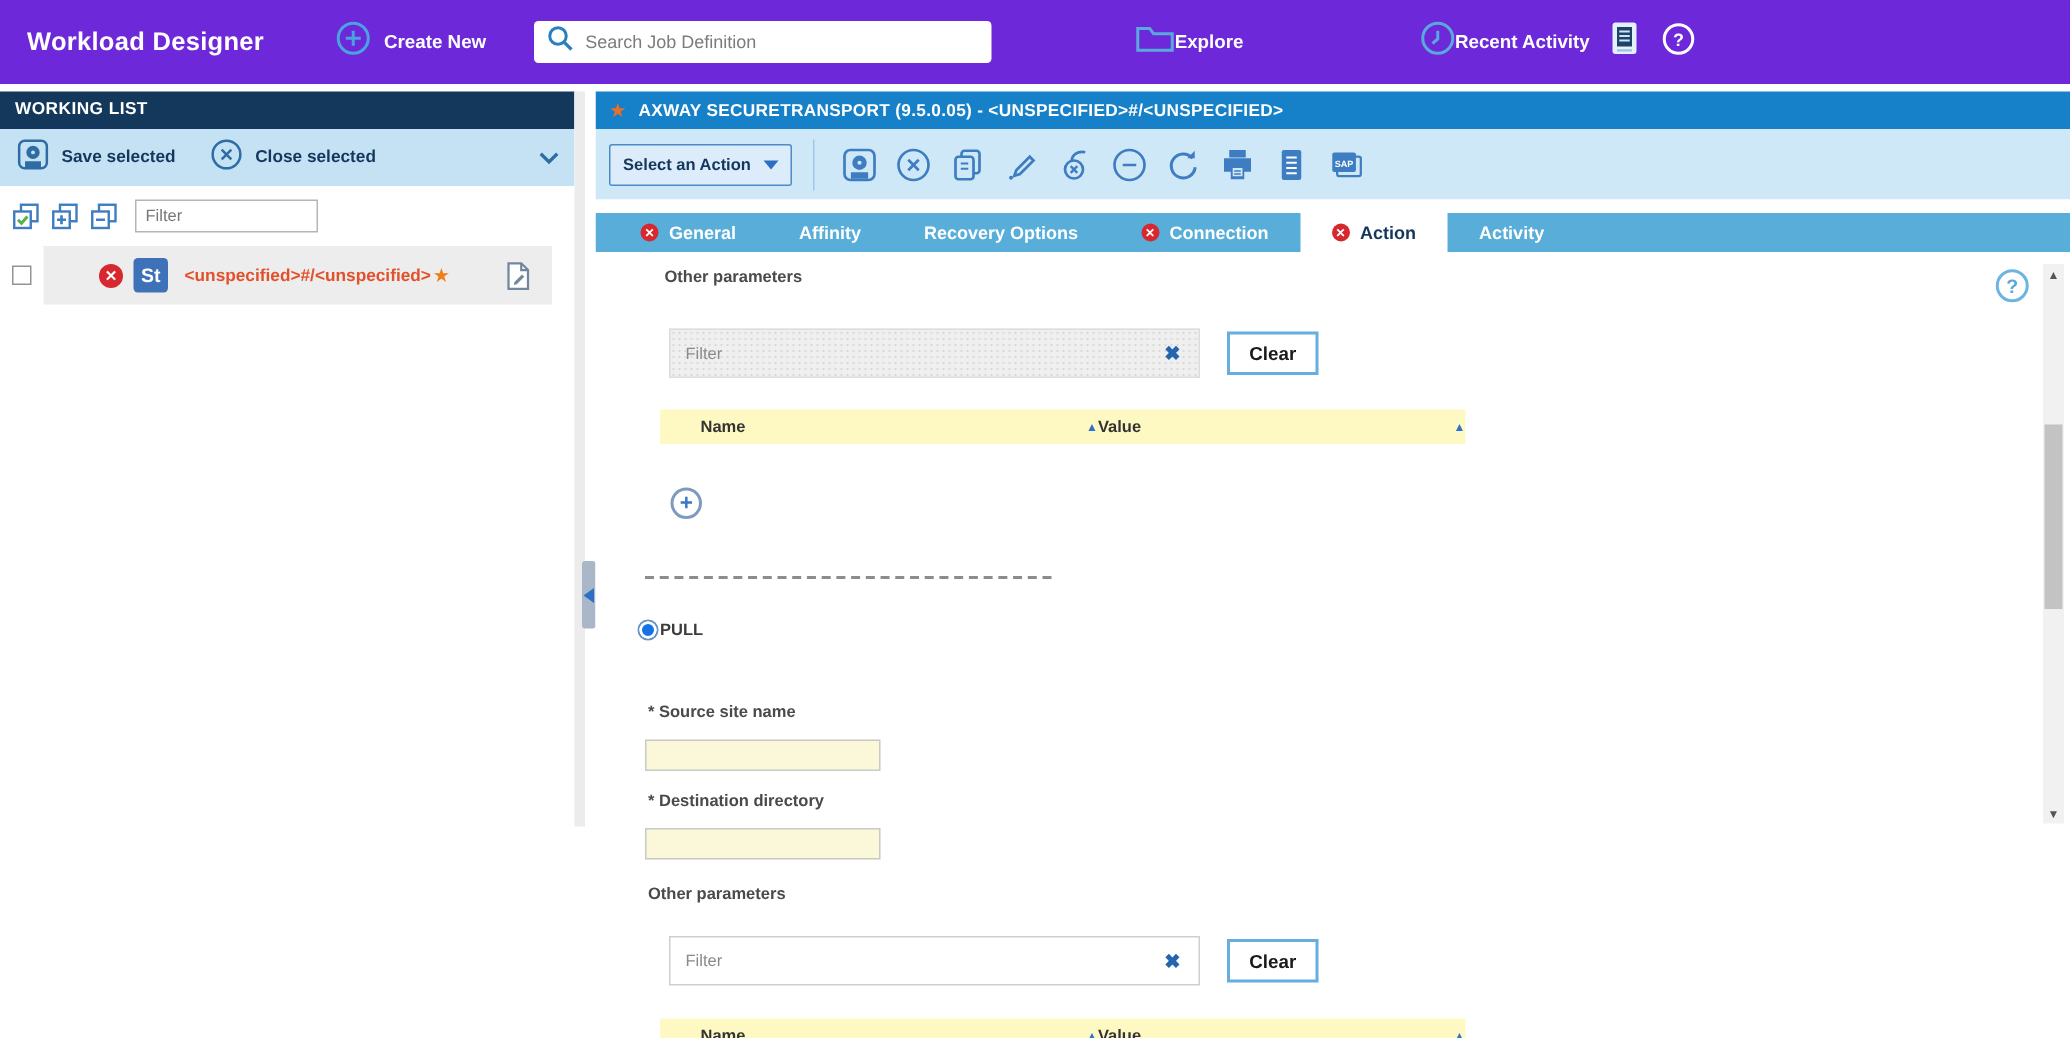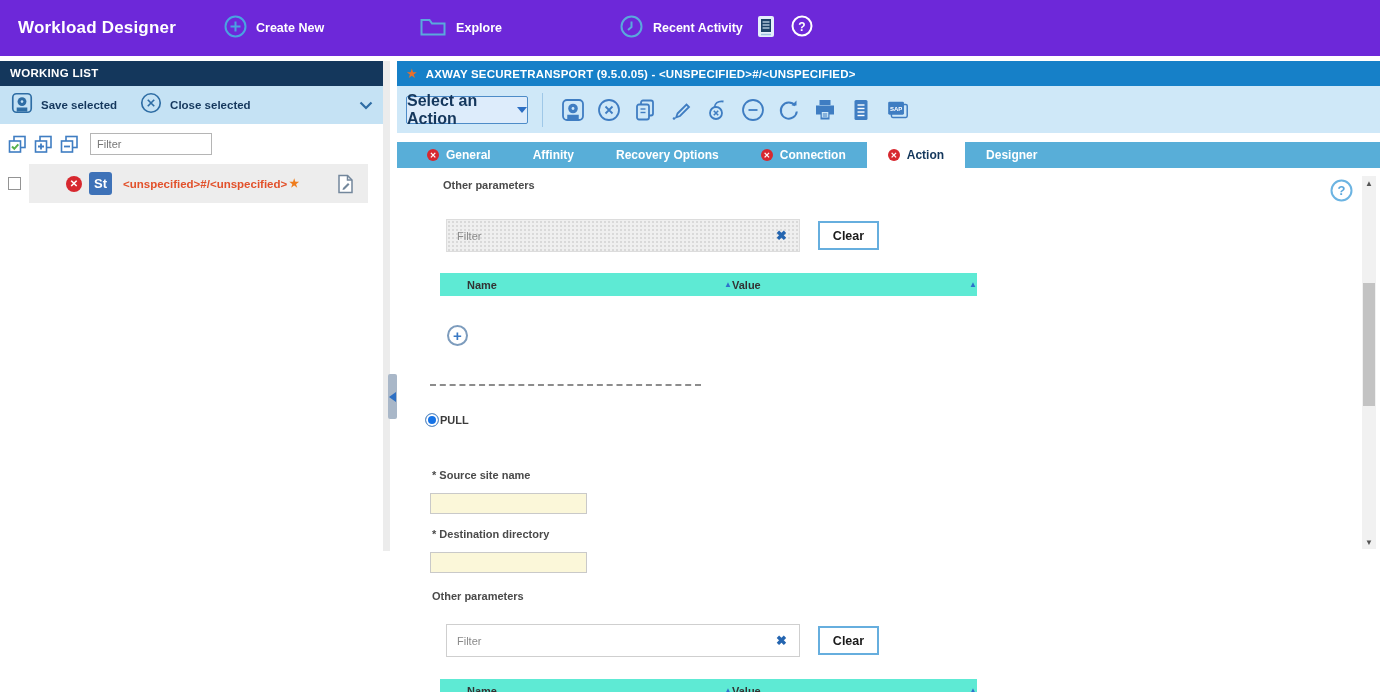--- a/index.html
+++ b/index.html
@@ -7,21 +7,21 @@
   body { font-family:"Liberation Sans", sans-serif; background:#fff; color:#333; }
 
   
   .top-header { height:56px; background:#6d28d9; display:flex; align-items:center; color:#fff; }
   .app-title { font-size:17px; font-weight:bold; margin-left:18px; letter-spacing:.2px; white-space:nowrap; }
   .create-new { display:flex; align-items:center; gap:9px; margin-left:48px; cursor:pointer; }
   .create-new .label, .hdr-item .label { font-size:12.5px; font-weight:bold; }
   .searchbox { width:305px; height:28px; background:#fff; border-radius:3px; margin-left:32px; display:flex; align-items:center; padding:0 8px; }
   .searchbox input { border:none; outline:none; flex:1; font-size:12px; margin-left:6px; color:#444; font-family:inherit; }
   .searchbox input::placeholder { color:#7c7c7c; }
-  .hdr-item { display:flex; align-items:center; gap:10px; cursor:pointer; }
+  .hdr-item { display:flex; align-items:center; cursor:pointer; }
   .hdr-explore { margin-left:96px; }
   .hdr-recent { margin-left:118px; }
   .engine-block { margin-left:auto; text-align:right; line-height:1.25; }
   .engine-label { font-size:11.5px; font-weight:bold; }
   .engine-value { font-size:11.5px; font-style:italic; }
   .console-btn { margin-left:14px; cursor:pointer; display:flex; }
   .help-btn { margin:0 16px 0 16px; cursor:pointer; display:flex; }
 
   .hdr-gap { height:5px; background:#fff; }
 
@@ -55,40 +55,40 @@
   .splitter-handle { position:absolute; left:5px; top:313px; width:9px; height:45px; background:#a9b7c8; border-radius:2px; cursor:pointer; display:flex; align-items:center; justify-content:center; }
   .splitter-arrow { width:0; height:0; border-top:5px solid transparent; border-bottom:5px solid transparent; border-right:7px solid #2d6fc3; }
 
   
   .main { flex:1; display:flex; flex-direction:column; min-width:0; }
   .editor-titlebar { height:25px; background:#1680c8; color:#fff; display:flex; align-items:center; padding-left:9px; }
   .title-star { color:#e8702a; font-size:13px; margin-right:8px; }
   .editor-title { font-size:11.5px; font-weight:bold; letter-spacing:.2px; white-space:nowrap; }
   .editor-toolbar { height:47px; background:#cfe8f8; display:flex; align-items:center; padding-left:9px; }
   .action-dropdown { width:122px; height:28px; background:#ddecfb; border:1px solid #4d8cc8; border-radius:2px; display:flex; align-items:center; justify-content:center; gap:8px; cursor:pointer; }
-  .action-dropdown .adlabel { font-size:16px; font-weight:bold; color:#14375c; }
+  .action-dropdown .adlabel { font-size:11px; font-weight:bold; color:#14375c; }
   .caret-down { width:0; height:0; border-left:5px solid transparent; border-right:5px solid transparent; border-top:6px solid #2d6fc3; }
   .tb-sep { width:1px; height:34px; background:#9fc8e8; margin:0 12px 0 14px; }
   .icon-btn { width:26px; height:26px; margin:0 5px; display:flex; align-items:center; justify-content:center; cursor:pointer; }
   .editor-gap { height:9px; background:#fff; }
   .tabbar { height:26px; background:#58aed8; display:flex; padding-left:9px; }
   .tab { display:flex; align-items:center; gap:7px; padding:0 21px; font-size:12px; font-weight:bold; color:#fff; cursor:pointer; white-space:nowrap; }
   .tab.active { background:#fff; color:#14375c; }
   .tab-err { width:12px; height:12px; border-radius:50%; background:#d7282f; color:#fff; font-size:8px; font-weight:bold; display:flex; align-items:center; justify-content:center; flex:none; }
 
   
   .content { flex:1; background:#fff; position:relative; }
   .sec-label { position:absolute; font-size:11px; font-weight:bold; color:#4a4a4a; white-space:nowrap; }
   .filter-box { position:absolute; width:354px; height:33px; border:1px solid #cfcfcf; display:flex; align-items:center; background:#fff; }
   .filter-box input { border:none; outline:none; background:transparent; flex:1; font-size:11px; padding:0 10px; color:#444; font-family:inherit; }
   .filter-box input::placeholder { color:#8a8a8a; }
   .filter-box.disabled { border:1px solid #dcdcdc; background-color:#efefef; background-image:radial-gradient(#d9d9d9 0.8px, transparent 0.9px); background-size:4px 4px; }
   .filter-x { color:#2465b0; font-size:13px; font-weight:bold; padding:0 12px; cursor:pointer; }
   .clear-btn { position:absolute; width:61px; height:29px; background:#fff; border:2px solid #66aede; font-size:12.5px; font-weight:bold; color:#1a1a1a; cursor:pointer; font-family:inherit; }
-  .tbl-header { position:absolute; width:537px; height:23px; background:#5eead4; display:flex; align-items:center; font-size:11px; color:#333; font-weight:600; }
+  .tbl-header { position:absolute; width:537px; height:23px; background:#fef9c3; display:flex; align-items:center; font-size:11px; color:#333; font-weight:600; }
   .tbl-col-name { width:292px; display:flex; align-items:center; padding-left:27px; }
   .tbl-col-value { flex:1; display:flex; align-items:center; }
   .sort-arrow { color:#2d72cc; font-size:8px; margin-left:auto; cursor:pointer; }
   .add-btn { position:absolute; width:21px; height:21px; border-radius:50%; border:2px solid #7d9cbd; color:#3a79c4; font-size:15px; font-weight:bold; display:flex; align-items:center; justify-content:center; cursor:pointer; line-height:1; }
   .dashed-divider { position:absolute; width:271px; border-top:2px dashed #8c8c8c; }
   .radio-row { position:absolute; display:flex; align-items:center; gap:1px; cursor:pointer; }
   .radio-dot { width:14px; height:14px; border-radius:50%; background:#1673e6; box-shadow:inset 0 0 0 2px #fff; border:1px solid #6a92be; }
   .radio-label { font-size:11px; font-weight:bold; color:#3c3c3c; }
   .yellow-input { position:absolute; width:157px; height:21px; background:#fbf7d9; border:1px solid #c9c9c9; font-size:11px; padding:0 5px; font-family:inherit; }
   .content-help { position:absolute; top:11px; right:27px; cursor:pointer; display:flex; }
@@ -109,20 +109,29 @@
     <span>
       <svg width="23" height="23" viewBox="0 0 23 23">
           <circle cx="11.5" cy="11.5" r="10" fill="none" stroke="#4aa3e0" stroke-width="2"></circle>
           <line x1="11.5" y1="6.5" x2="11.5" y2="16.5" stroke="#4aa3e0" stroke-width="2"></line>
           <line x1="6.5" y1="11.5" x2="16.5" y2="11.5" stroke="#4aa3e0" stroke-width="2"></line>
         </svg>
     </span>
     <span class="label">Create New</span>
   </div>
 
+  <div class="searchbox">
+    <span>
+      <svg width="20" height="20" viewBox="0 0 20 20">
+          <circle cx="8" cy="8" r="5.5" fill="none" stroke="#2a7fc0" stroke-width="2"></circle>
+          <line x1="12.2" y1="12.2" x2="17" y2="17" stroke="#2a7fc0" stroke-width="2.2"></line>
+        </svg>
+    </span>
+    <input type="text" placeholder="Search Job Definition" style="">
+  </div>
 
   <div class="hdr-item hdr-explore">
     <span>
       <svg width="26" height="19" viewBox="0 0 26 19">
           <path d="M1.5 3 h8 l2.5 3.5 h12.5 v11 h-23 z" fill="none" stroke="#5aa9dc" stroke-width="2"></path>
         </svg>
     </span>
     <span class="label">Explore</span>
   </div>
 
@@ -356,21 +365,21 @@
       </div>
       <div class="tab">
         <span class="tab-err">✕</span>
         <span>Connection</span>
       </div>
       <div class="tab active">
         <span class="tab-err">✕</span>
         <span>Action</span>
       </div>
       <div class="tab">
-        <span>Designer</span>
+        <span>Activity</span>
       </div>
     </div>
 
     <div class="content">
 
       <div class="sec-label" style="left:46px; top:11px;">Other parameters</div>
 
       <div class="filter-box disabled" style="left:49px; top:51px;">
         <input type="text" placeholder="Filter" style="">
         <span class="filter-x">✖</span>

